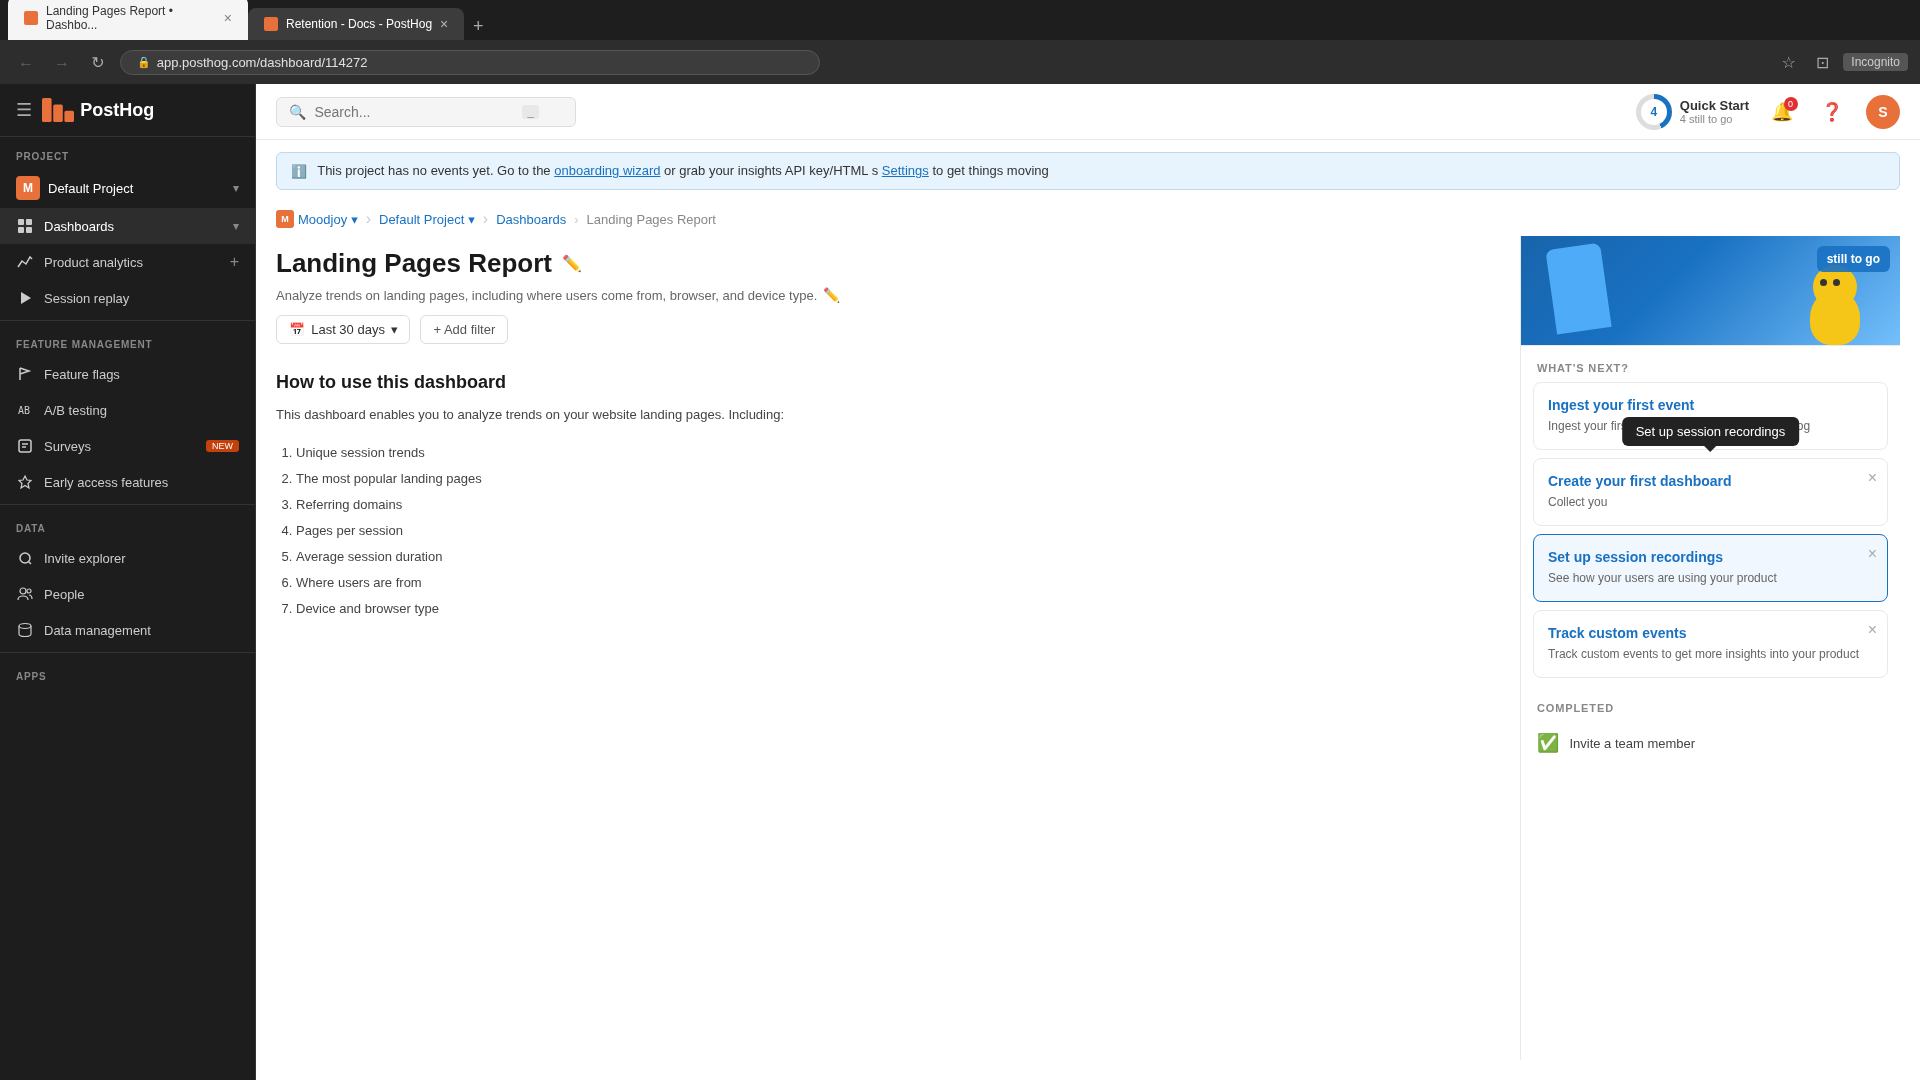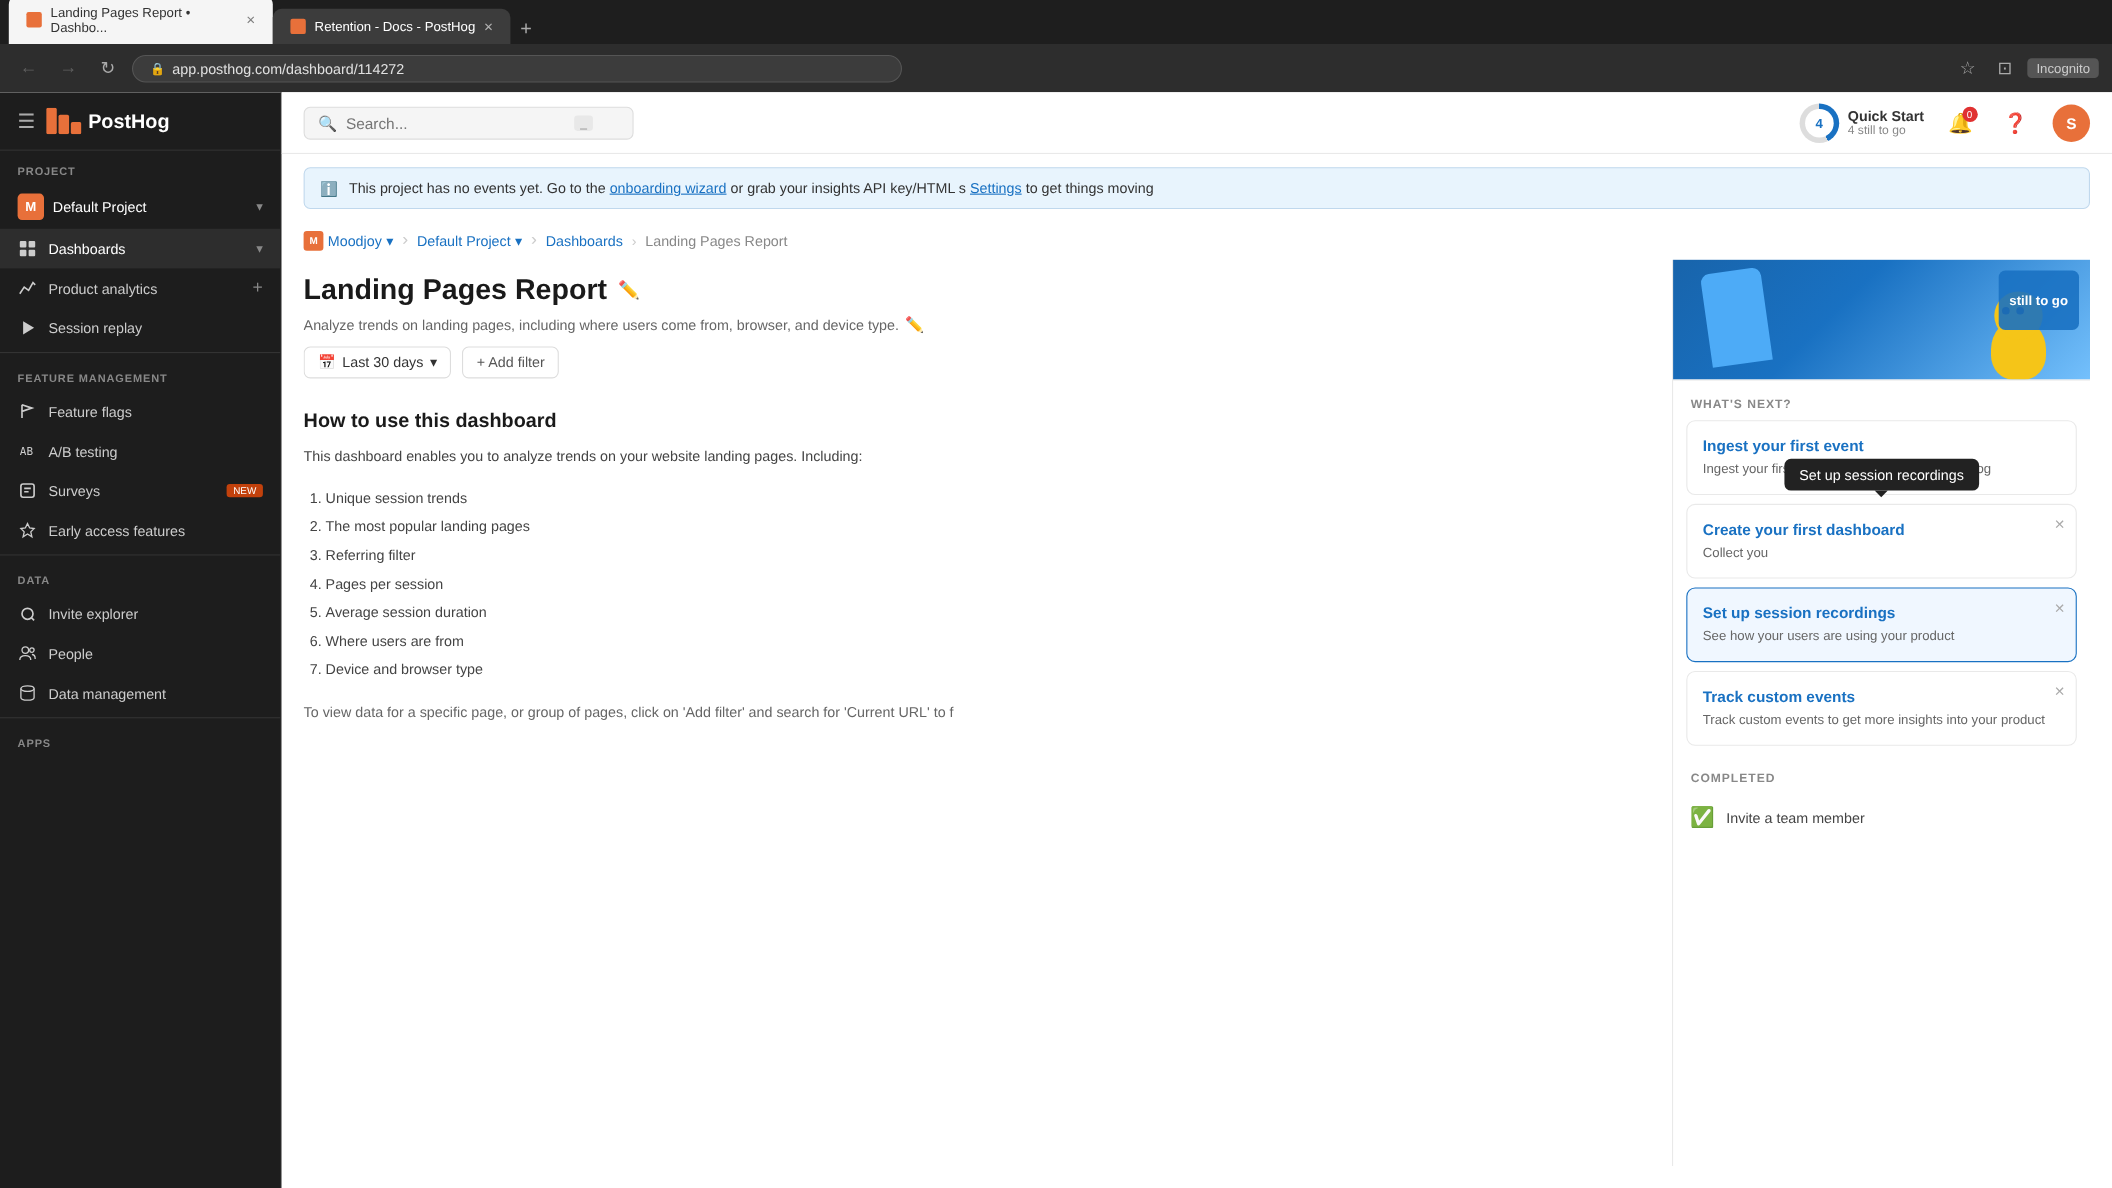--- a/index.html
+++ b/index.html
@@ -380,27 +380,26 @@
             <span>+ Add filter</span>
           </button>
         </div>
 
         <div class="dashboard-guide">
           <h2 class="guide-title">How to use this dashboard</h2>
           <p class="guide-intro">This dashboard enables you to analyze trends on your website landing pages. Including:</p>
           <ol class="guide-list">
             <li>Unique session trends</li>
             <li>The most popular landing pages</li>
-            <li>Referring filter</li>
+            <li>Referring domains</li>
             <li>Pages per session</li>
             <li>Average session duration</li>
             <li>Where users are from</li>
             <li>Device and browser type</li>
           </ol>
-          <p style="font-size:13px;color:#666;margin-top:16px;line-height:1.6;">To view data for a specific page, or group of pages, click on 'Add filter' and search for 'Current URL' to f</p>
         </div>
       </div>
 
       <div class="right-panel" style="position:relative;">
 
         <div class="quick-start-hero" style="position:relative;">
 
           <div style="position:absolute;left:30px;top:10px;width:55px;height:85px;background:#4dabf7;border-radius:8px 8px 0 0;transform:rotate(-8deg);z-index:1;"></div>
 
           <div style="position:absolute;right:30px;bottom:0;z-index:2;">
@@ -408,21 +407,21 @@
 
               <div style="width:50px;height:55px;background:#f5c518;border-radius:50% 50% 40% 40%;position:absolute;bottom:0;left:10px;"></div>
 
               <div style="width:44px;height:44px;background:#f5c518;border-radius:50%;position:absolute;top:0;left:13px;"></div>
 
               <div style="position:absolute;top:14px;left:20px;width:7px;height:7px;background:#333;border-radius:50%;"></div>
               <div style="position:absolute;top:14px;left:33px;width:7px;height:7px;background:#333;border-radius:50%;"></div>
             </div>
           </div>
 
-          <div style="position:absolute;top:10px;right:10px;background:rgba(25,113,194,0.9);color:#fff;padding:20px 10px;border-radius:6px;font-size:12px;font-weight:600;z-index:3;">
+          <div style="position:absolute;top:10px;right:10px;background:rgba(25,113,194,0.9);color:#fff;padding:6px 10px;border-radius:6px;font-size:12px;font-weight:600;z-index:3;">
             <span>still to go</span>
           </div>
         </div>
 
         <div class="whats-next-header">WHAT'S NEXT?</div>
 
         <div class="next-card">
           <div class="next-card-title">Ingest your first event</div>
           <div class="next-card-desc">Ingest your first event to get started with PostHog</div>
         </div>

